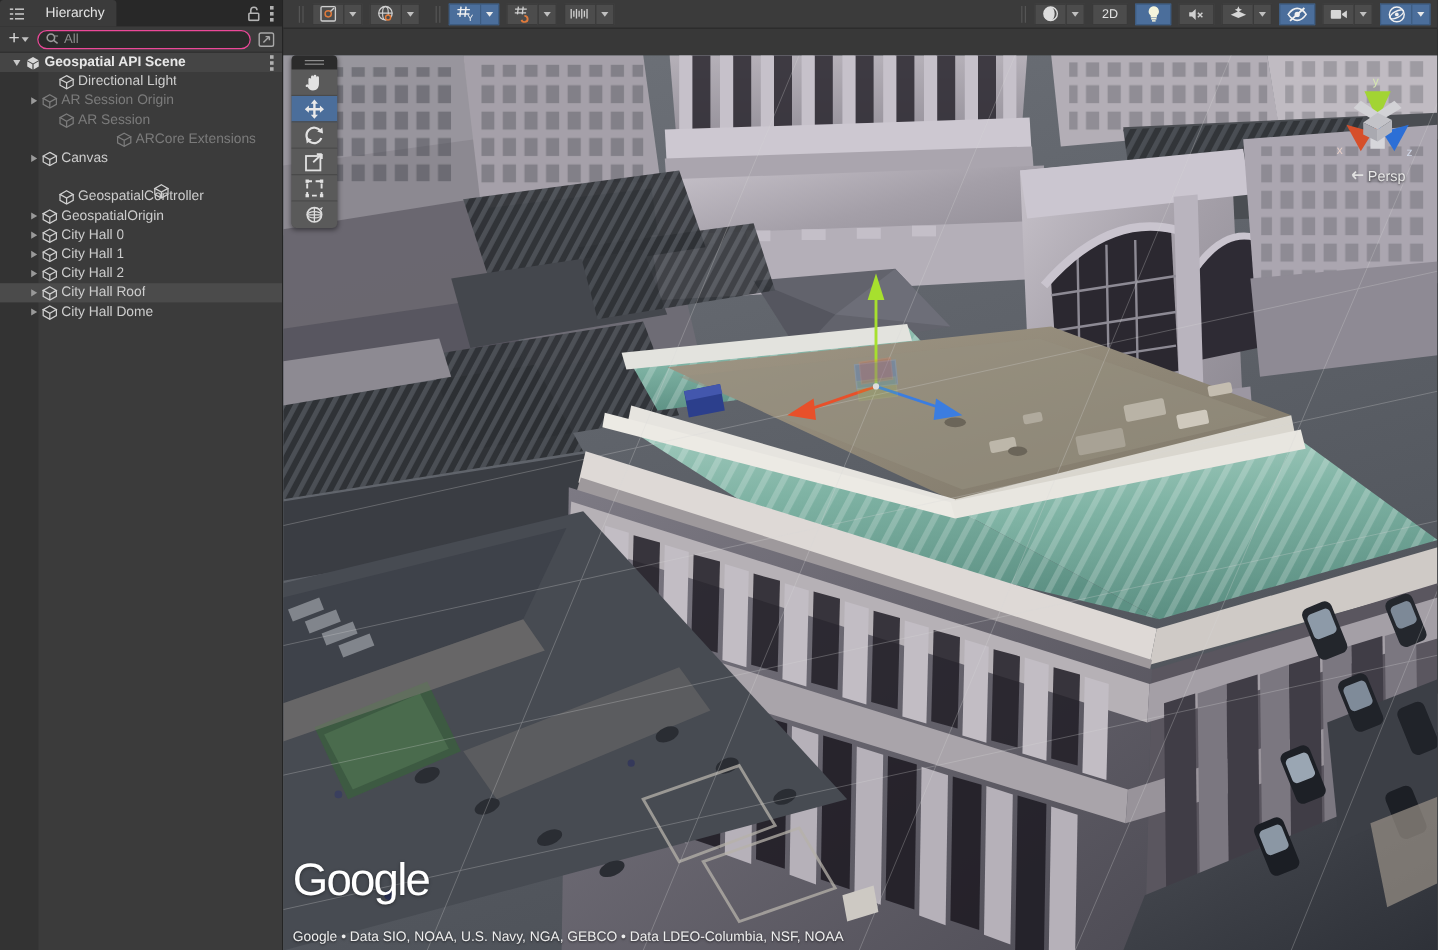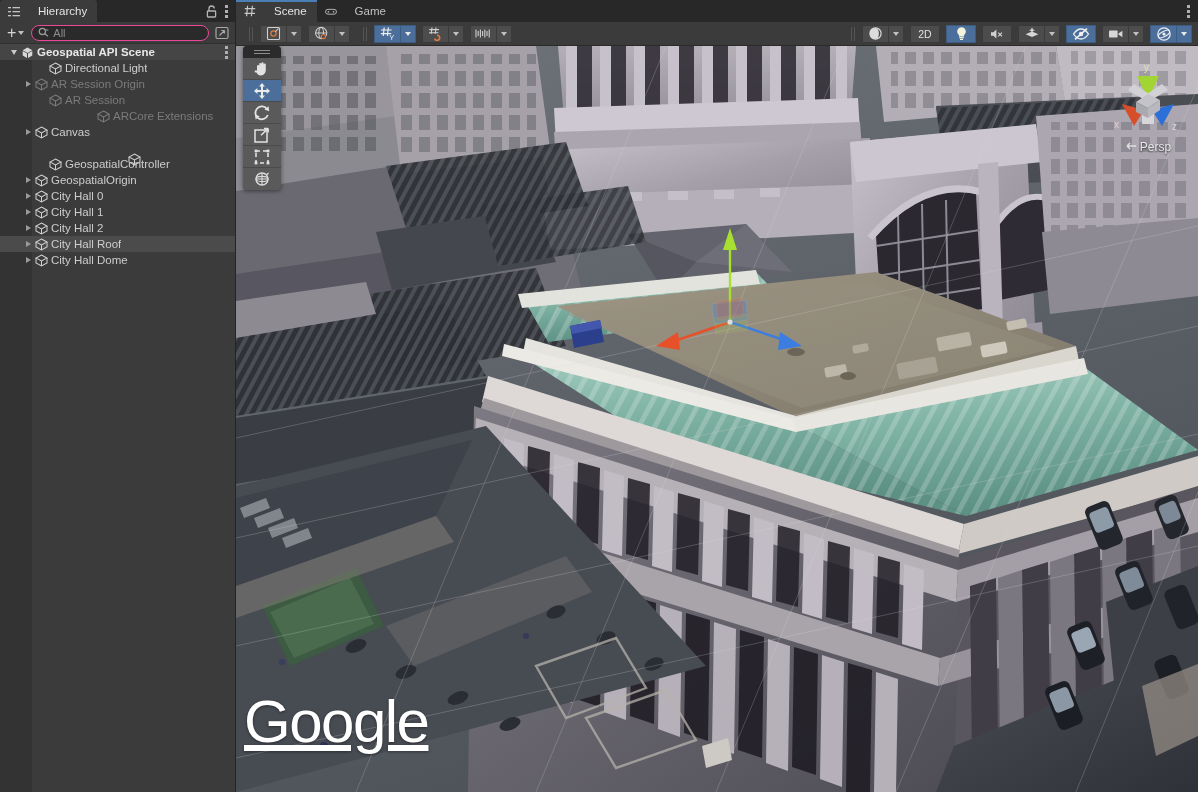--- a/index.html
+++ b/index.html
@@ -136,22 +136,22 @@
   .persp-label {
     position: absolute; right: 8px; top: 94px; width: 84px; text-align: center;
     color: #e8e8e8; font-size: 12px; text-shadow: 0 1px 2px #000a; z-index: 8;
     display: flex; align-items: center; justify-content: center; gap: 3px;
   }
 
   .move-gizmo { position: absolute; z-index: 7; pointer-events: none; }
 
   .goog-logo {
     position: absolute; left: 8px; bottom: 36px; z-index: 6;
-    font-family: "Liberation Sans", sans-serif; font-size: 60px; color: #fff;
-    letter-spacing: -1.5px; text-shadow: 0 1px 3px #0006; font-weight: 400; text-decoration: underline;
+    font-family: "Liberation Sans", sans-serif; font-size: 38px; color: #fff;
+    letter-spacing: -1.5px; text-shadow: 0 1px 3px #0006; font-weight: 400;
   }
   .attrib {
     position: absolute; left: 8px; bottom: 5px; z-index: 6;
     font-size: 11.5px; color: #eeeeee; text-shadow: 0 1px 2px #0009; white-space: nowrap;
   }
   .sc-kebab { position: absolute; right: 8px; top: 5px; z-index: 12; }
 </style>
 </head>
 <body>
 
@@ -390,45 +390,20 @@
               </svg>
             </span>
             <span class="lbl">City Hall Dome</span>
           </div>
         </div>
     </div>
   </div>
 
   <div id="scenepanel">
 
-    <div class="s-tabbar">
-      <div class="tab active">
-        <span class="t-ico">
-          <svg width="12" height="12" viewBox="0 0 12 12">
-            <path d="M3.6 0.8 L2.6 11.2 M8.4 0.8 L7.4 11.2 M0.8 3.6 H11.2 M0.6 8.4 H11" stroke="#c8c8c8" stroke-width="1.2" fill="none"></path>
-          </svg>
-        </span>
-        <span>Scene</span>
-      </div>
-      <div class="tab">
-        <span class="t-ico">
-          <svg width="14" height="9" viewBox="0 0 14 9">
-            <rect x="0.6" y="2" width="12.8" height="5.6" rx="2.8" fill="none" stroke="#bbb" stroke-width="1.1"></rect>
-            <circle cx="4" cy="4.8" r="1" fill="#bbb"></circle>
-            <circle cx="10" cy="4.8" r="1" fill="#bbb"></circle>
-          </svg>
-        </span>
-        <span>Game</span>
-      </div>
-      <div class="sc-kebab kebab">
-          <i></i>
-          <i></i>
-          <i></i>
-        </div>
-    </div>
 
     <div class="s-toolbar">
       <span class="tb-sep dbl"></span>
 
       <div class="tb-group">
         <div class="tb-btn lft">
           <svg width="15" height="15" viewBox="0 0 15 15">
             <rect x="1.5" y="1.5" width="12" height="12" rx="1" fill="none" stroke="#cfcfcf" stroke-width="1.1"></rect>
             <circle cx="7.5" cy="7.5" r="2.6" fill="none" stroke="#e07b3c" stroke-width="1.2"></circle>
             <line x1="9.4" y1="5.6" x2="12.4" y2="2.6" stroke="#cfcfcf" stroke-width="1.1"></line>
@@ -1048,15 +1023,16 @@
       <div class="persp-label">
         <span>
           <svg width="12" height="10" viewBox="0 0 12 10">
             <path d="M11 5 H2 M2 5 L5 2 M2 5 L5 8" stroke="#e0e0e0" stroke-width="1.4" fill="none"></path>
           </svg>
         </span>
         <span>Persp</span>
       </div>
 
       <div class="goog-logo">Google</div>
+      <div class="attrib">Google • Data SIO, NOAA, U.S. Navy, NGA, GEBCO • Data LDEO-Columbia, NSF, NOAA</div>
     </div>
   </div>
 </div>
 
 </body></html>

